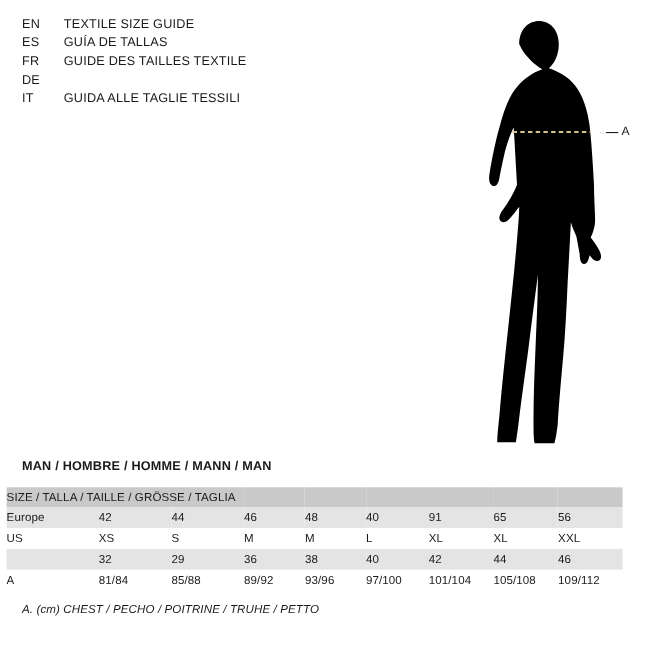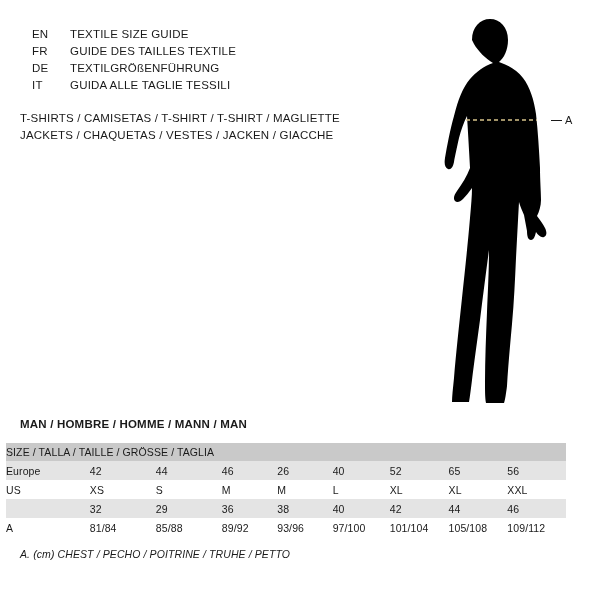--- a/index.html
+++ b/index.html
@@ -18,23 +18,22 @@
     position: relative;
     width: 600px;
     height: 600px;
     box-sizing: border-box;
   }
 
   
   .lang-block {
     position: absolute;
     left: 20px;
-    top: 28px;
+    top: 16px;
     width: 360px;
-    margin-left: 12px;
   }
   .lang-row {
     display: flex;
     align-items: baseline;
     height: 17px;
     font-size: 11.5px;
     letter-spacing: 0.2px;
   }
   .lang-code {
     width: 38px;
@@ -155,37 +154,36 @@
 <body>
 
 <div class="page">
 
   <div class="lang-block">
     <div class="lang-row">
       <span class="lang-code">EN</span>
       <span class="lang-text">TEXTILE SIZE GUIDE</span>
     </div>
     <div class="lang-row">
+      <span class="lang-code">ES</span>
+      <span class="lang-text">GUÍA DE TALLAS</span>
+    </div>
+    <div class="lang-row">
       <span class="lang-code">FR</span>
       <span class="lang-text">GUIDE DES TAILLES TEXTILE</span>
     </div>
     <div class="lang-row">
       <span class="lang-code">DE</span>
-      <span class="lang-text">TEXTILGRÖßENFÜHRUNG</span>
     </div>
     <div class="lang-row">
       <span class="lang-code">IT</span>
       <span class="lang-text">GUIDA ALLE TAGLIE TESSILI</span>
     </div>
   </div>
 
-  <div class="garment-block">
-    <div class="garment-line">T-SHIRTS / CAMISETAS / T-SHIRT / T-SHIRT / MAGLIETTE</div>
-    <div class="garment-line">JACKETS / CHAQUETAS / VESTES / JACKEN / GIACCHE</div>
-  </div>
 
   <div class="figure-area">
     <svg class="figure-svg" width="200" height="400" viewBox="0 0 200 400">
       <path fill="#000000" d="
         M72,30
         C72,17 80,9 90,9
         C100,9 108,17 108,30
         C108,40 104,48 99,52
         C108,55 117,60 123,68
         C130,77 134,90 136,104
@@ -256,23 +254,23 @@
         <td class="val-cell"></td>
         <td class="val-cell"></td>
         <td class="val-cell"></td>
       </tr>
 
       <tr class="row-shade">
         <td class="label-cell">Europe</td>
         <td class="val-cell">42</td>
         <td class="val-cell">44</td>
         <td class="val-cell">46</td>
-        <td class="val-cell">26</td>
+        <td class="val-cell">48</td>
         <td class="val-cell">40</td>
-        <td class="val-cell">52</td>
+        <td class="val-cell">91</td>
         <td class="val-cell">65</td>
         <td class="val-cell">56</td>
       </tr>
 
       <tr class="row-plain">
         <td class="label-cell">US</td>
         <td class="val-cell">XS</td>
         <td class="val-cell">S</td>
         <td class="val-cell">M</td>
         <td class="val-cell">M</td>

